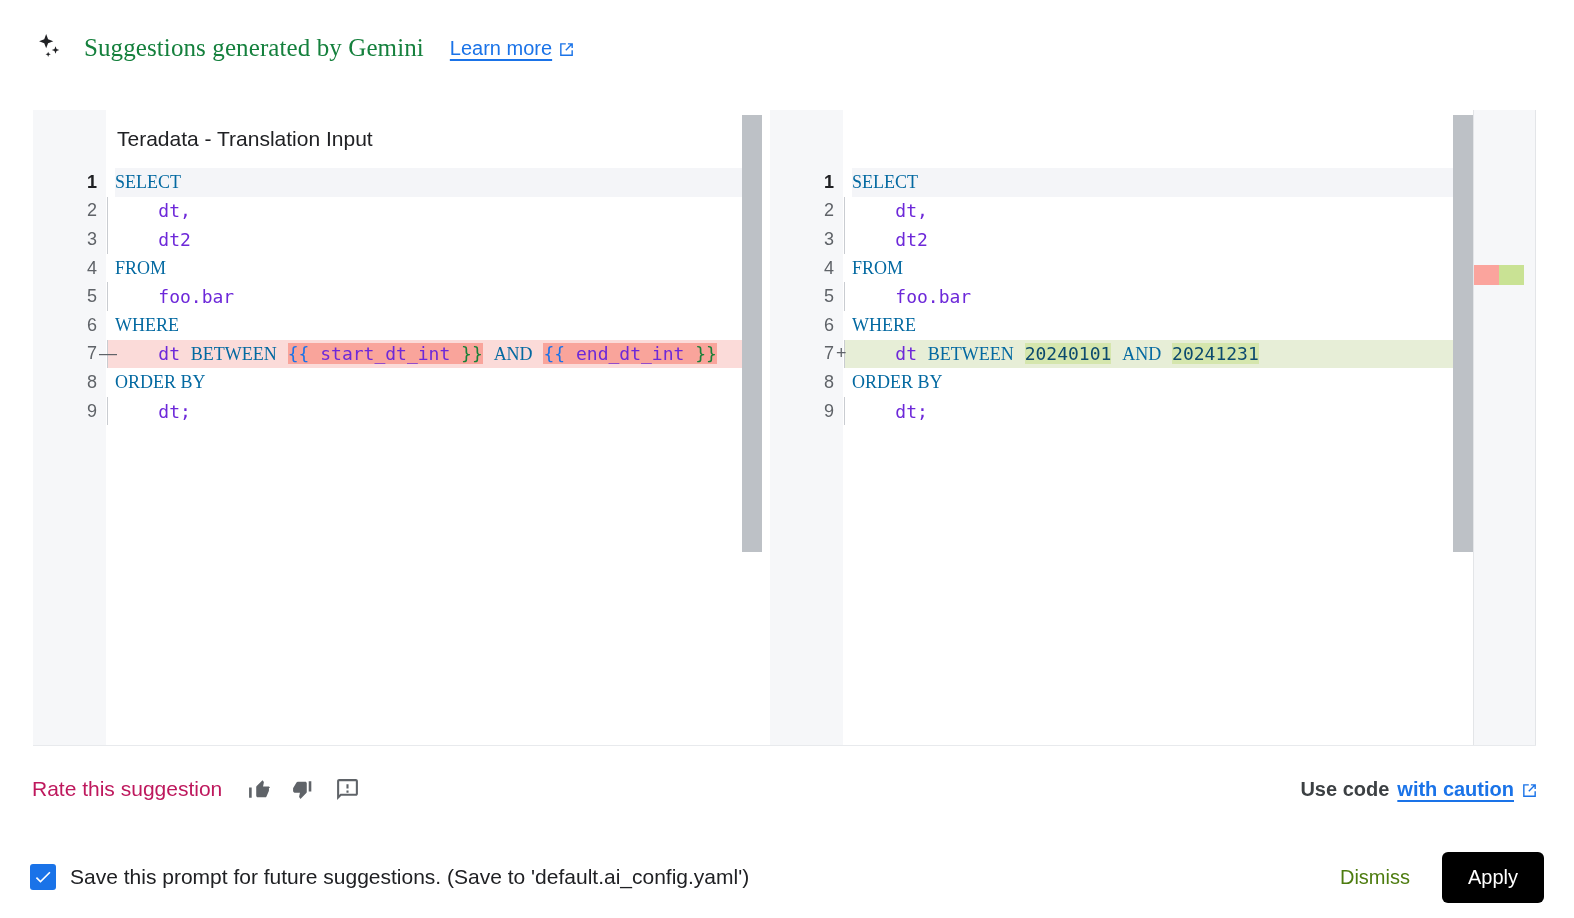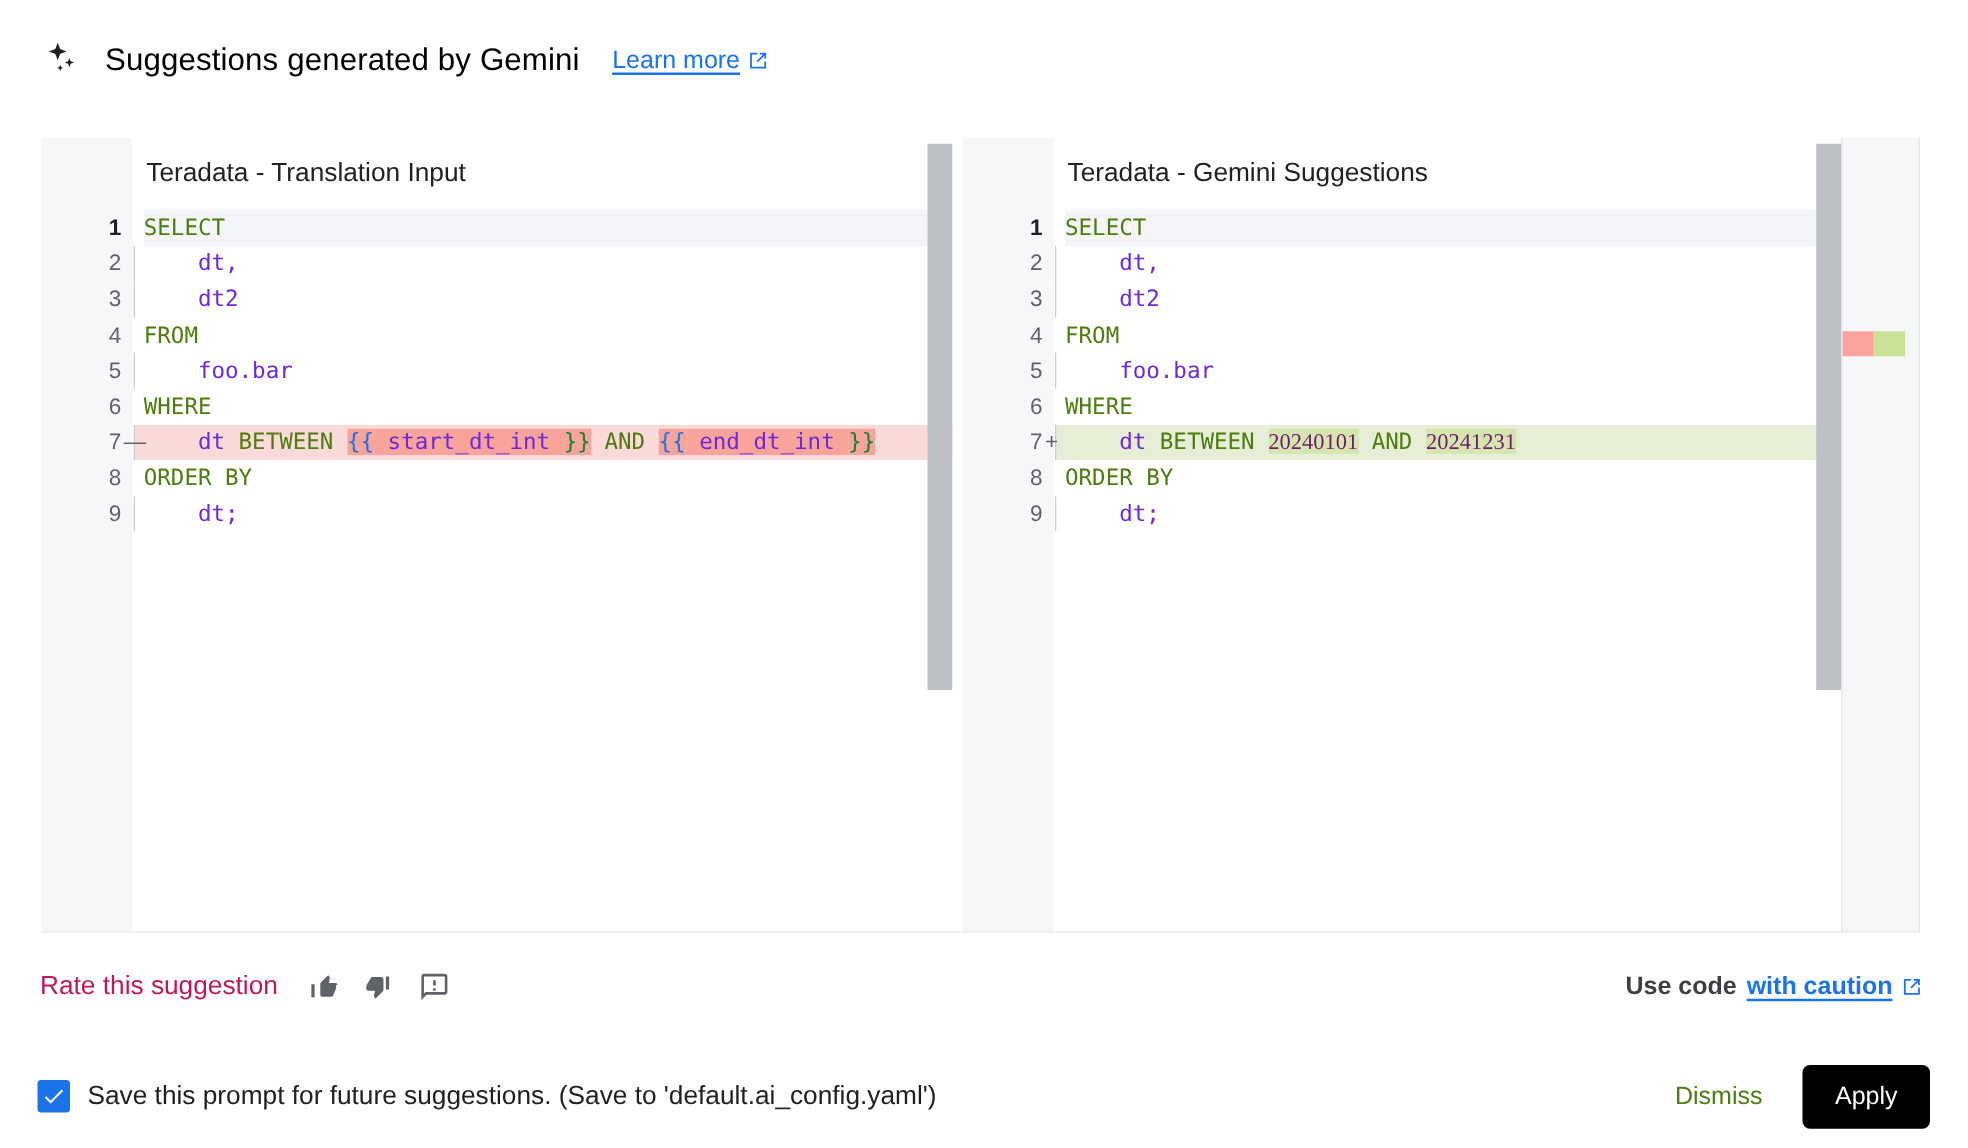--- a/index.html
+++ b/index.html
@@ -17,23 +17,24 @@
     position: absolute;
     left: 0; top: 0;
     width: 1574px; height: 96px;
     display: flex;
     align-items: center;
     padding-left: 32px;
   }
   .spark-icon { width: 34px; height: 34px; margin-right: 18px; flex: none; }
   .header-title {
     font-size: 25px;
-    color: #000000;
+    color: #15803d;
     letter-spacing: 0.1px;
     white-space: nowrap;
+    font-family: Liberation Serif, serif;
   }
   .learn-more {
     margin-left: 26px;
     display: inline-flex;
     align-items: center;
     gap: 6px;
     color: #1a73e8;
     font-size: 20px;
     text-decoration: none;
     cursor: pointer;
@@ -128,22 +129,22 @@
   .rowbg.add  { background: #e7eed7; }
   .rowbg.del-wide { left: 74px; }
   .rowbg.add-wide { left: 74px; }
   .indent-guide {
     position: absolute;
     left: 74px; top: 0; bottom: 0;
     width: 1px;
     background: #c9ccd1;
     z-index: 1;
   }
-  .kw   { color: #4d7c0f; }
-  .num  { color: #701a75; font-family: Liberation Serif, serif; }
+  .kw   { color: #0369a1; font-family: Liberation Serif, serif; }
+  .num  { color: #0c4a6e; }
   .brace-o { color: #1a73e8; }
   .brace-c { color: #188038; }
   .plain { color: #6d28d9; }
   .hl-del { background: #f9a49b; }
   .hl-add { background: #d5e6ad; }
 
   
   .vthumb {
     position: absolute;
     top: 5px;
@@ -320,21 +321,20 @@
         <div class="code-row"><span class="ln">8</span><span class="mark"></span><span class="code-text"><span class="kw">ORDER BY</span></span></div>
         <div class="code-row"><div class="indent-guide"></div><span class="ln">9</span><span class="mark"></span><span class="code-text"><span class="plain">    dt;</span></span></div>
       </div>
     <div class="vthumb"></div>
   </div>
 
   <div class="pane-gap"></div>
 
   <div class="pane pane-right">
     <div class="gutter-bg"></div>
-    <div class="pane-title">Teradata - Gemini Suggestions</div>
     <div class="code-area" id="right-code">
         <div class="code-row"><div class="rowbg cur"></div><span class="ln bold">1</span><span class="mark"></span><span class="code-text"><span class="kw">SELECT</span></span></div>
         <div class="code-row"><div class="indent-guide"></div><span class="ln">2</span><span class="mark"></span><span class="code-text"><span class="plain">    dt,</span></span></div>
         <div class="code-row"><div class="indent-guide"></div><span class="ln">3</span><span class="mark"></span><span class="code-text"><span class="plain">    dt2</span></span></div>
         <div class="code-row"><span class="ln">4</span><span class="mark"></span><span class="code-text"><span class="kw">FROM</span></span></div>
         <div class="code-row"><div class="indent-guide"></div><span class="ln">5</span><span class="mark"></span><span class="code-text"><span class="plain">    foo.bar</span></span></div>
         <div class="code-row"><span class="ln">6</span><span class="mark"></span><span class="code-text"><span class="kw">WHERE</span></span></div>
         <div class="code-row"><div class="rowbg add add-wide"></div><div class="indent-guide"></div><span class="ln">7</span><span class="mark">+</span><span class="code-text"><span class="plain">    dt </span><span class="kw">BETWEEN</span><span class="plain"> </span><span class="num hl-add">20240101</span><span class="plain"> </span><span class="kw">AND</span><span class="plain"> </span><span class="num hl-add">20241231</span></span></div>
         <div class="code-row"><span class="ln">8</span><span class="mark"></span><span class="code-text"><span class="kw">ORDER BY</span></span></div>
         <div class="code-row"><div class="indent-guide"></div><span class="ln">9</span><span class="mark"></span><span class="code-text"><span class="plain">    dt;</span></span></div>

